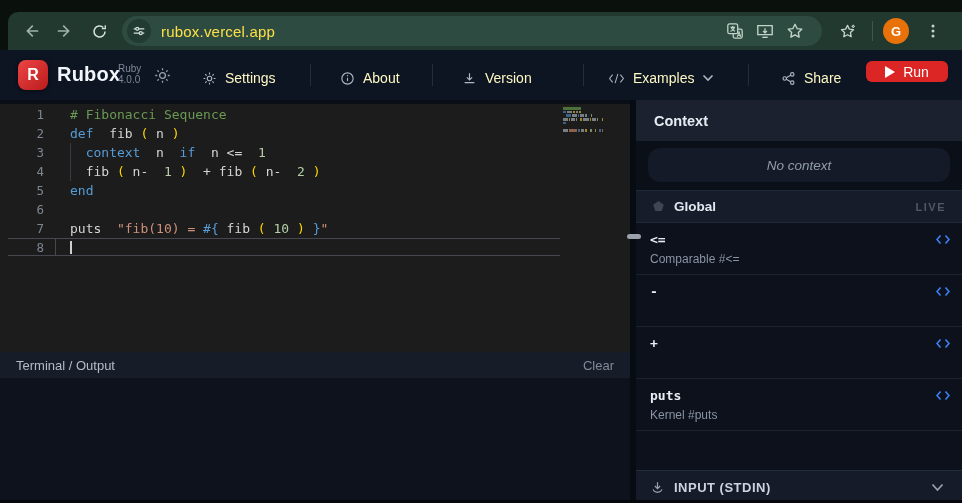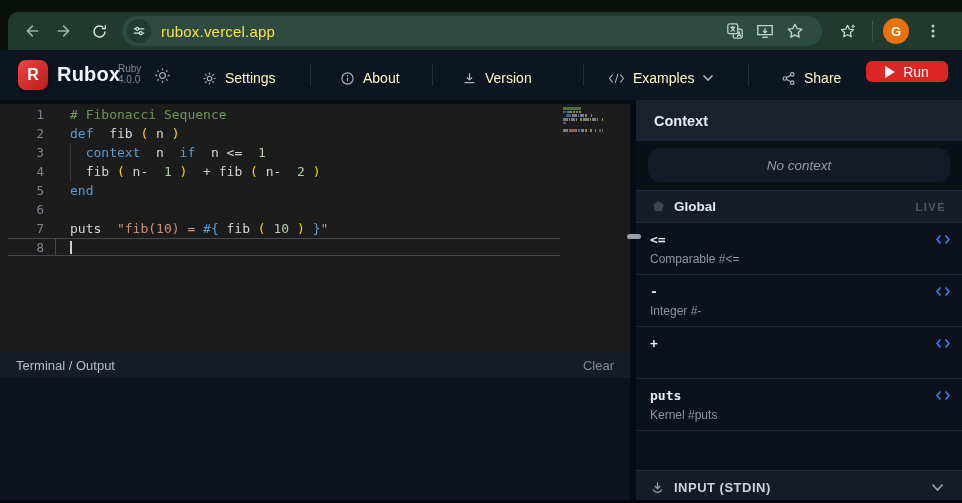--- a/index.html
+++ b/index.html
@@ -399,21 +399,20 @@
         <div class="m-name">&lt;=</div>
         <div class="m-src">Comparable #&lt;=</div>
         <span class="m-icon">
           <svg width="14" height="11" viewBox="0 0 14 10" fill="none" stroke="currentColor" stroke-width="1.6">
             <path d="M4.5 1L1 5l3.5 4M9.5 1L13 5l-3.5 4"></path>
           </svg>
         </span>
       </div>
       <div class="method-row">
         <div class="m-name">-</div>
-        <div class="m-src">Integer #-</div>
         <span class="m-icon">
           <svg width="14" height="11" viewBox="0 0 14 10" fill="none" stroke="currentColor" stroke-width="1.6">
             <path d="M4.5 1L1 5l3.5 4M9.5 1L13 5l-3.5 4"></path>
           </svg>
         </span>
       </div>
       <div class="method-row">
         <div class="m-name">+</div>
         <span class="m-icon">
           <svg width="14" height="11" viewBox="0 0 14 10" fill="none" stroke="currentColor" stroke-width="1.6">

